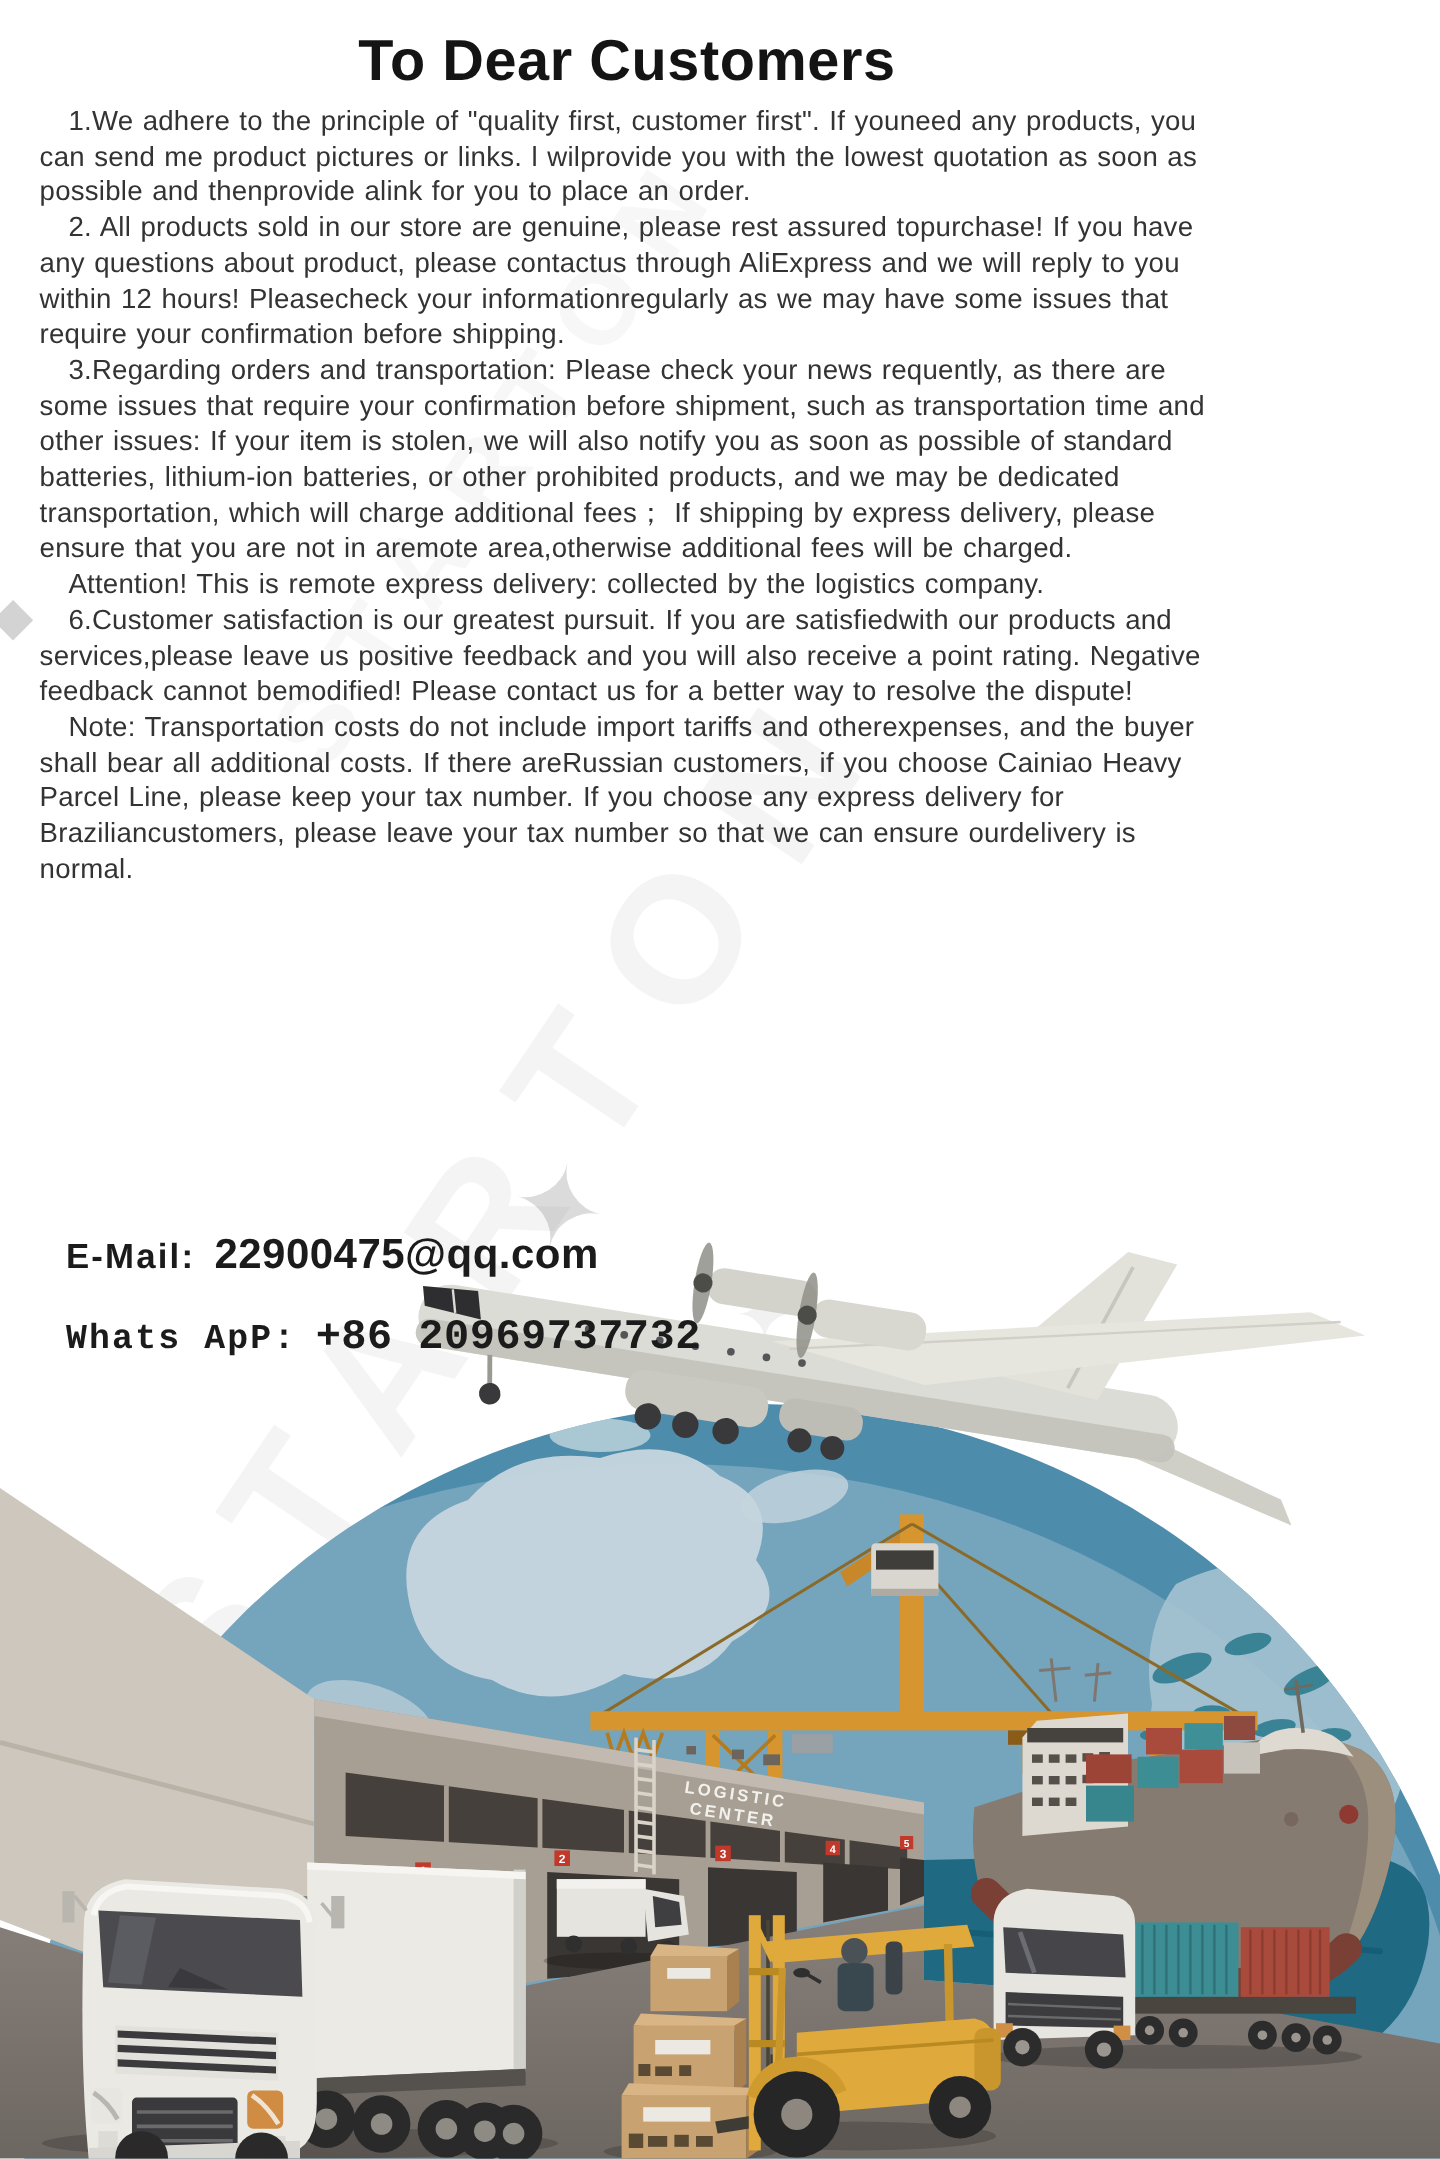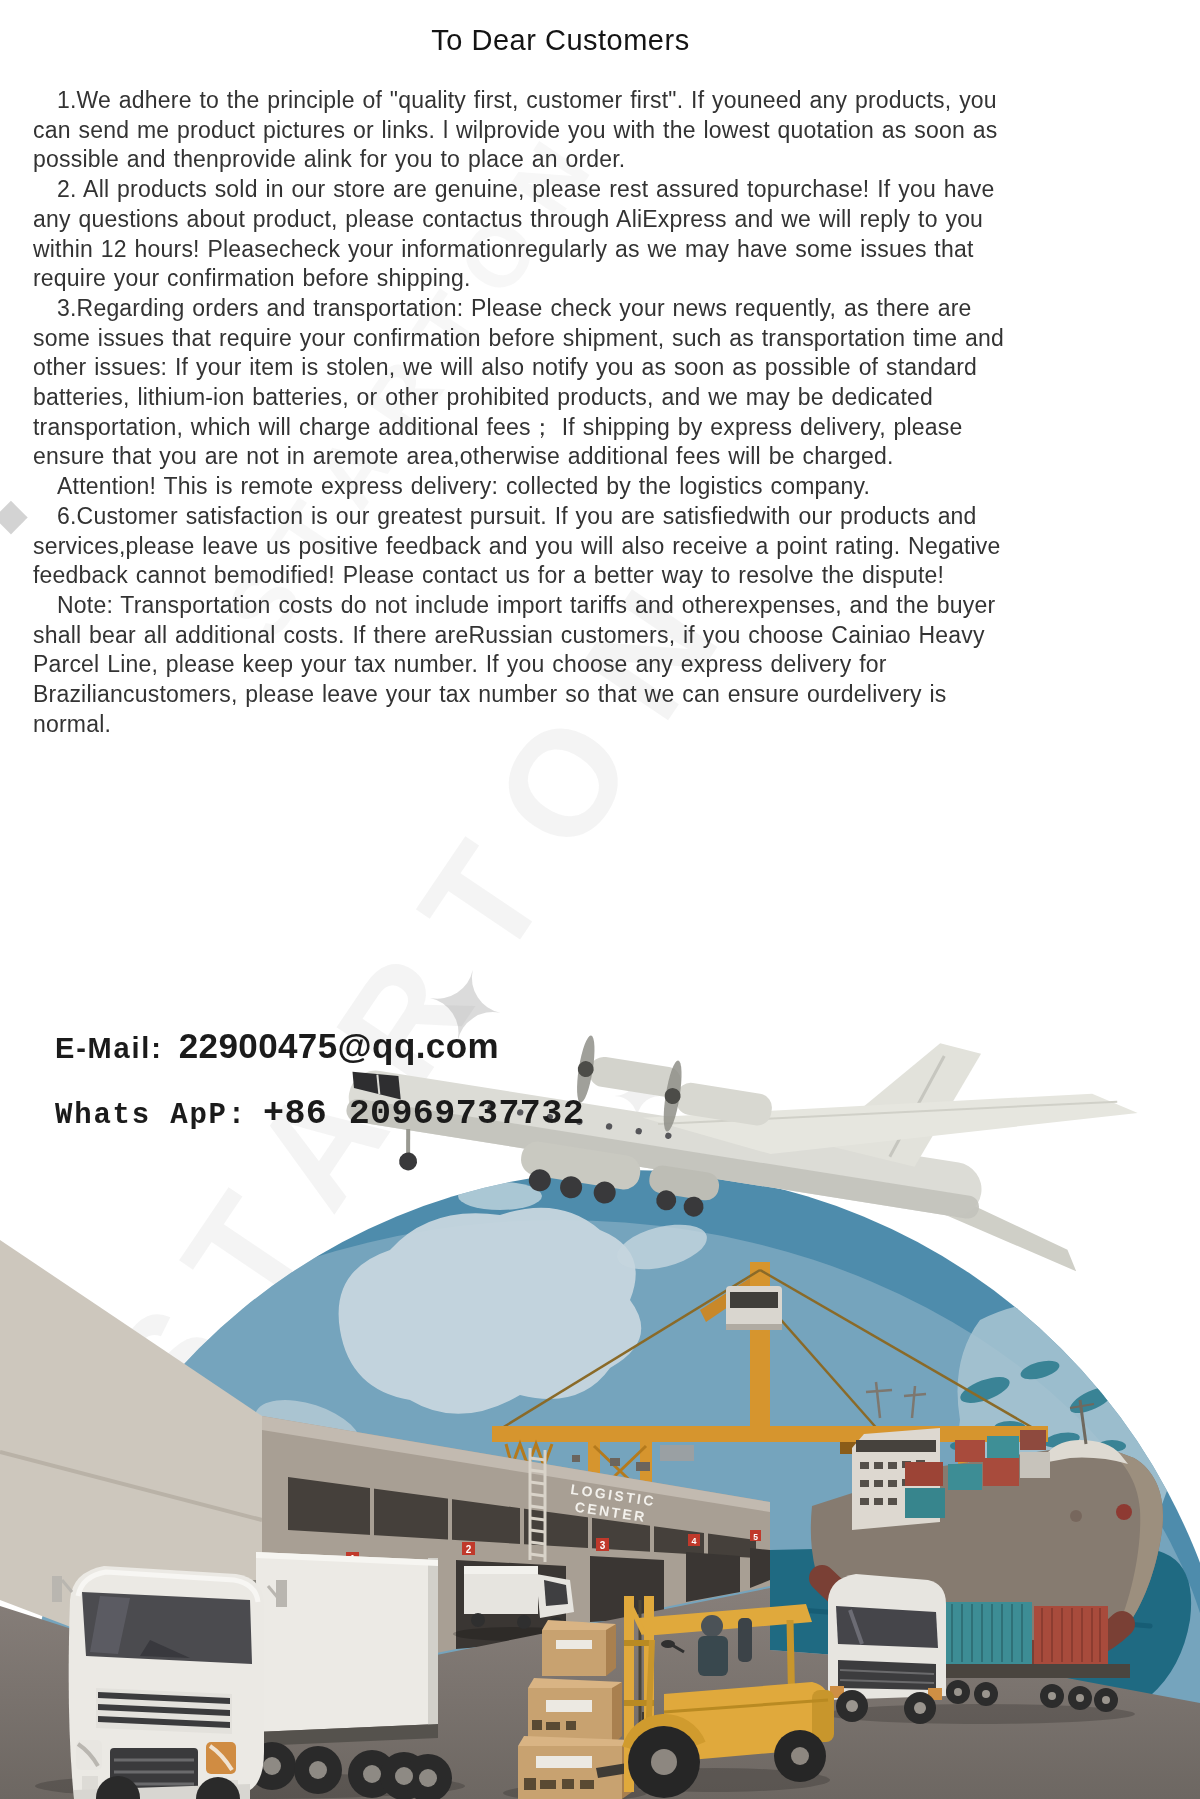--- a/index.html
+++ b/index.html
@@ -13,21 +13,21 @@
   .wm-big{left:70px;top:1360px;font-size:150px;letter-spacing:42px;color:rgba(105,105,105,0.075);
           transform:rotate(-56deg);transform-origin:left top;}
   .wm-small{left:205px;top:600px;font-size:88px;letter-spacing:26px;color:rgba(110,110,110,0.055);
           transform:rotate(-56deg);transform-origin:left top;}
   .wm-spark1{left:425px;top:952px;font-size:95px;color:rgba(125,125,125,0.28);transform:rotate(12deg);}
   .wm-spark2{left:-6px;top:488px;font-size:44px;color:rgba(120,120,120,0.33);}
   .wm-spark3{left:612px;top:1062px;font-size:60px;color:rgba(120,120,120,0.10);}
   
   .page-title{
     position:absolute;z-index:2;top:24px;left:0;width:1045px;text-align:center;
-    font-size:29px;font-weight:normal;letter-spacing:.5px;color:#141414;margin-left:38px;
+    font-size:48px;font-weight:bold;letter-spacing:.5px;color:#141414;
   }
   .body-text{
     position:absolute;z-index:2;top:86px;left:33px;width:982px;
     font-size:23px;line-height:29.7px;letter-spacing:.2px;word-spacing:1.2px;color:#333333;
   }
   .body-text p{margin:0;text-indent:24px;}
   .contact-row{position:absolute;z-index:2;left:55px;display:flex;align-items:baseline;gap:16px;color:#1b1b1b;justify-content:center;}
   .contact-email{top:1026px;}
   .contact-whats{top:1094px;font-family:Liberation Mono, monospace;}
   .contact-label{font-size:29px;font-weight:bold;letter-spacing:1.8px;}

